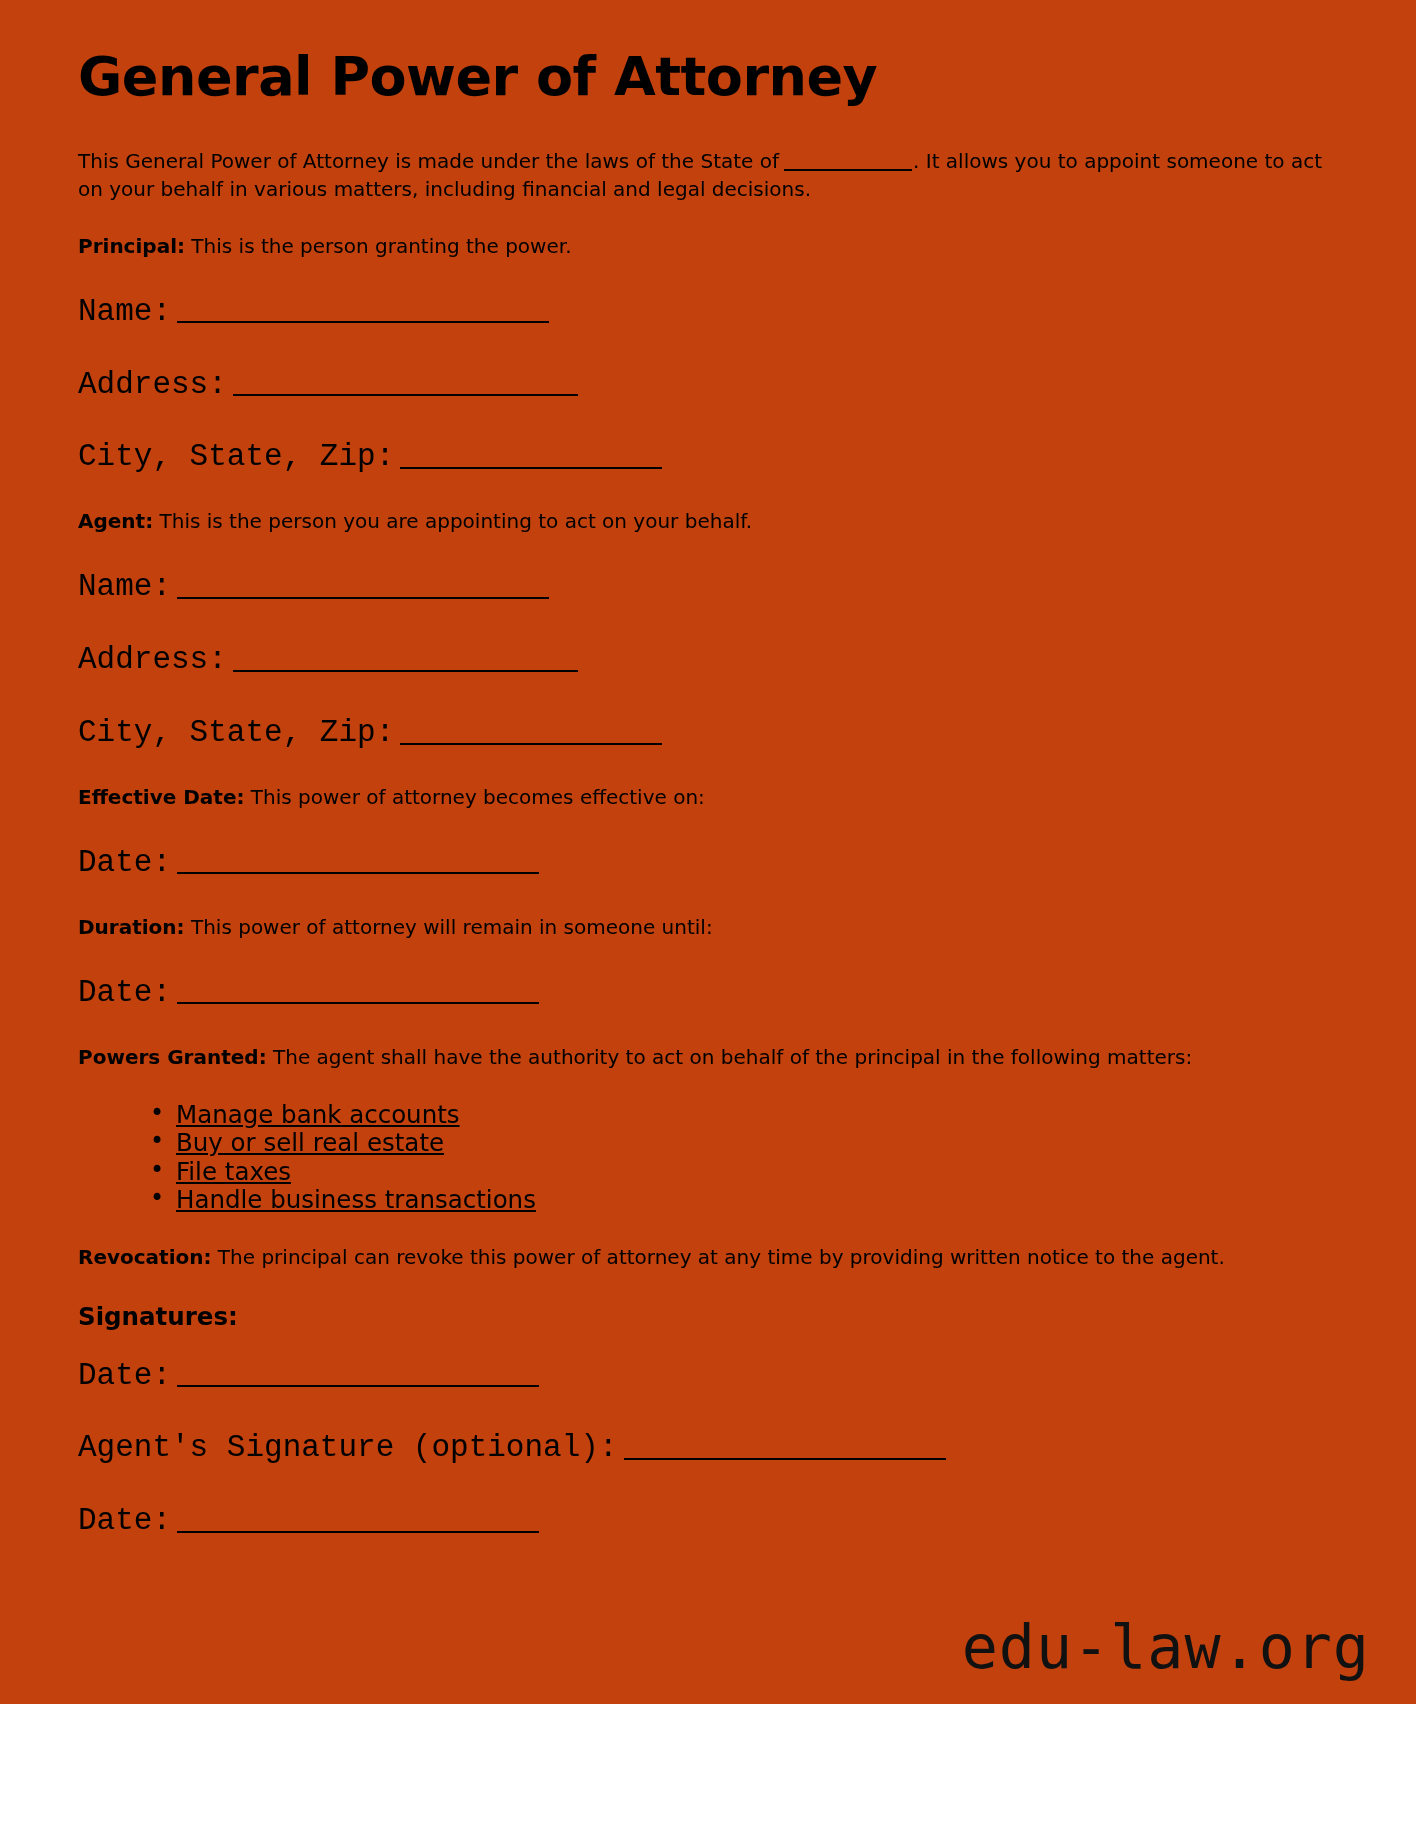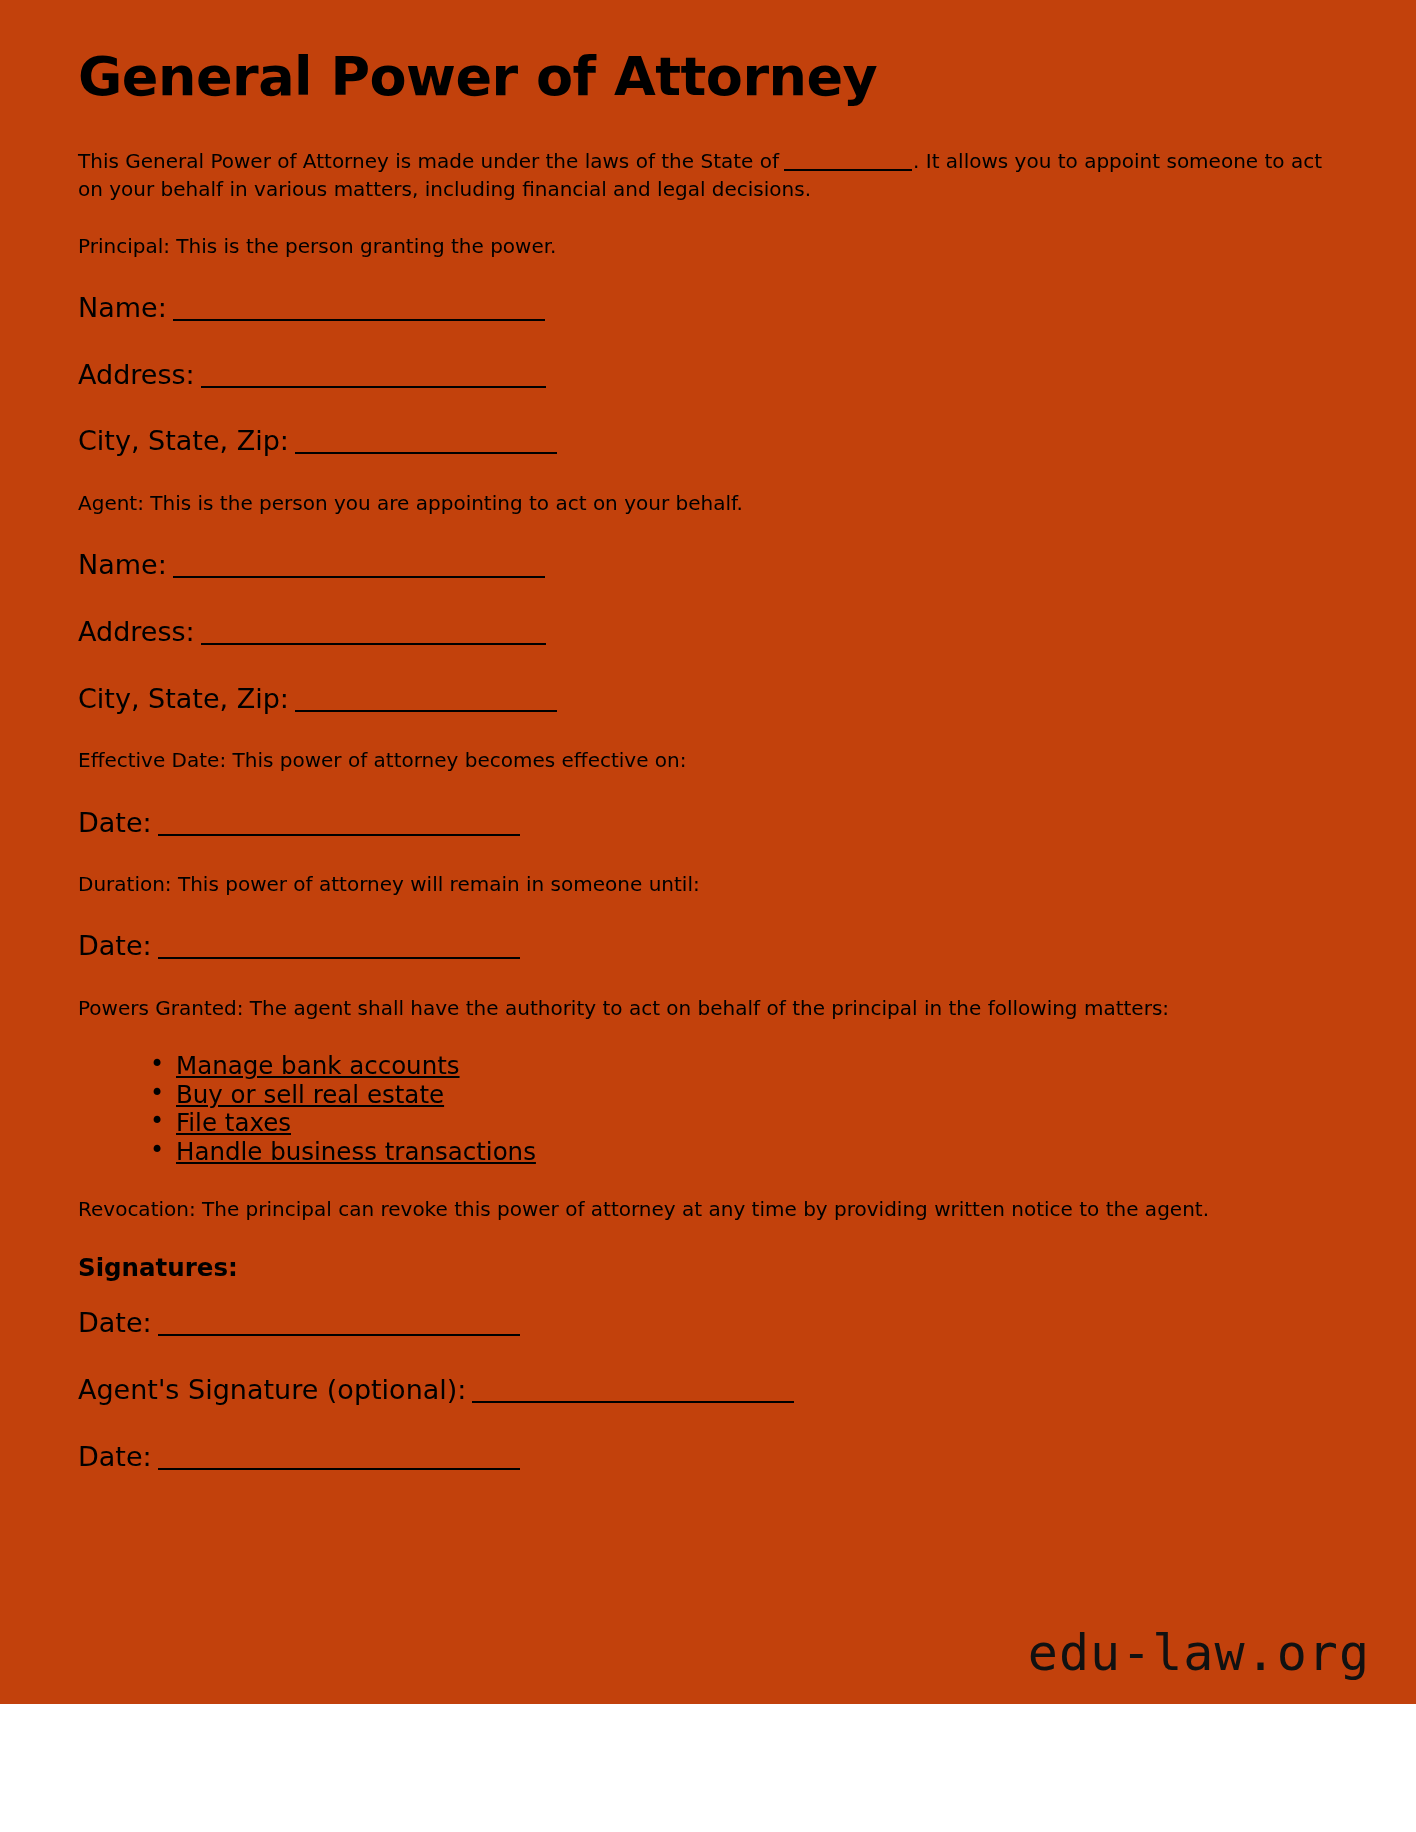--- a/index.html
+++ b/index.html
@@ -31,26 +31,27 @@
     margin: 0 0 42px 0;
     line-height: 1.08;
   }
   p.para {
     font-size: 20px;
     line-height: 1.36;
     margin: 0 0 30px 0;
     max-width: 1250px;
   }
   p.field {
-    font-size: 27px;
+    font-size: 31px;
     line-height: 1.36;
     margin: 0 0 30px 0;
+    font-family: Liberation Mono, monospace;
   }
   .lbl-bold {
-    font-weight: normal;
+    font-weight: bold;
   }
   .blank {
     display: inline-block;
     border-bottom: 2.5px solid #000;
     vertical-align: baseline;
     height: 1.02em;
     margin: 0 2px -4px 6px;
   }
   .blank-inline {
     display: inline-block;
@@ -90,21 +91,21 @@
   .sig-head {
     font-size: 24.5px;
     font-weight: bold;
     margin: 0 0 23px 0;
   }
   .footer-mark {
     position: absolute;
     right: 46px;
     bottom: 22px;
     font-family: "DejaVu Sans Mono", monospace;
-    font-size: 50px;
+    font-size: 60px;
     letter-spacing: 1px;
     color: #111111;
     white-space: nowrap;
   }
 </style>
 </head>
 <body>
 
 <div class="page">
 

